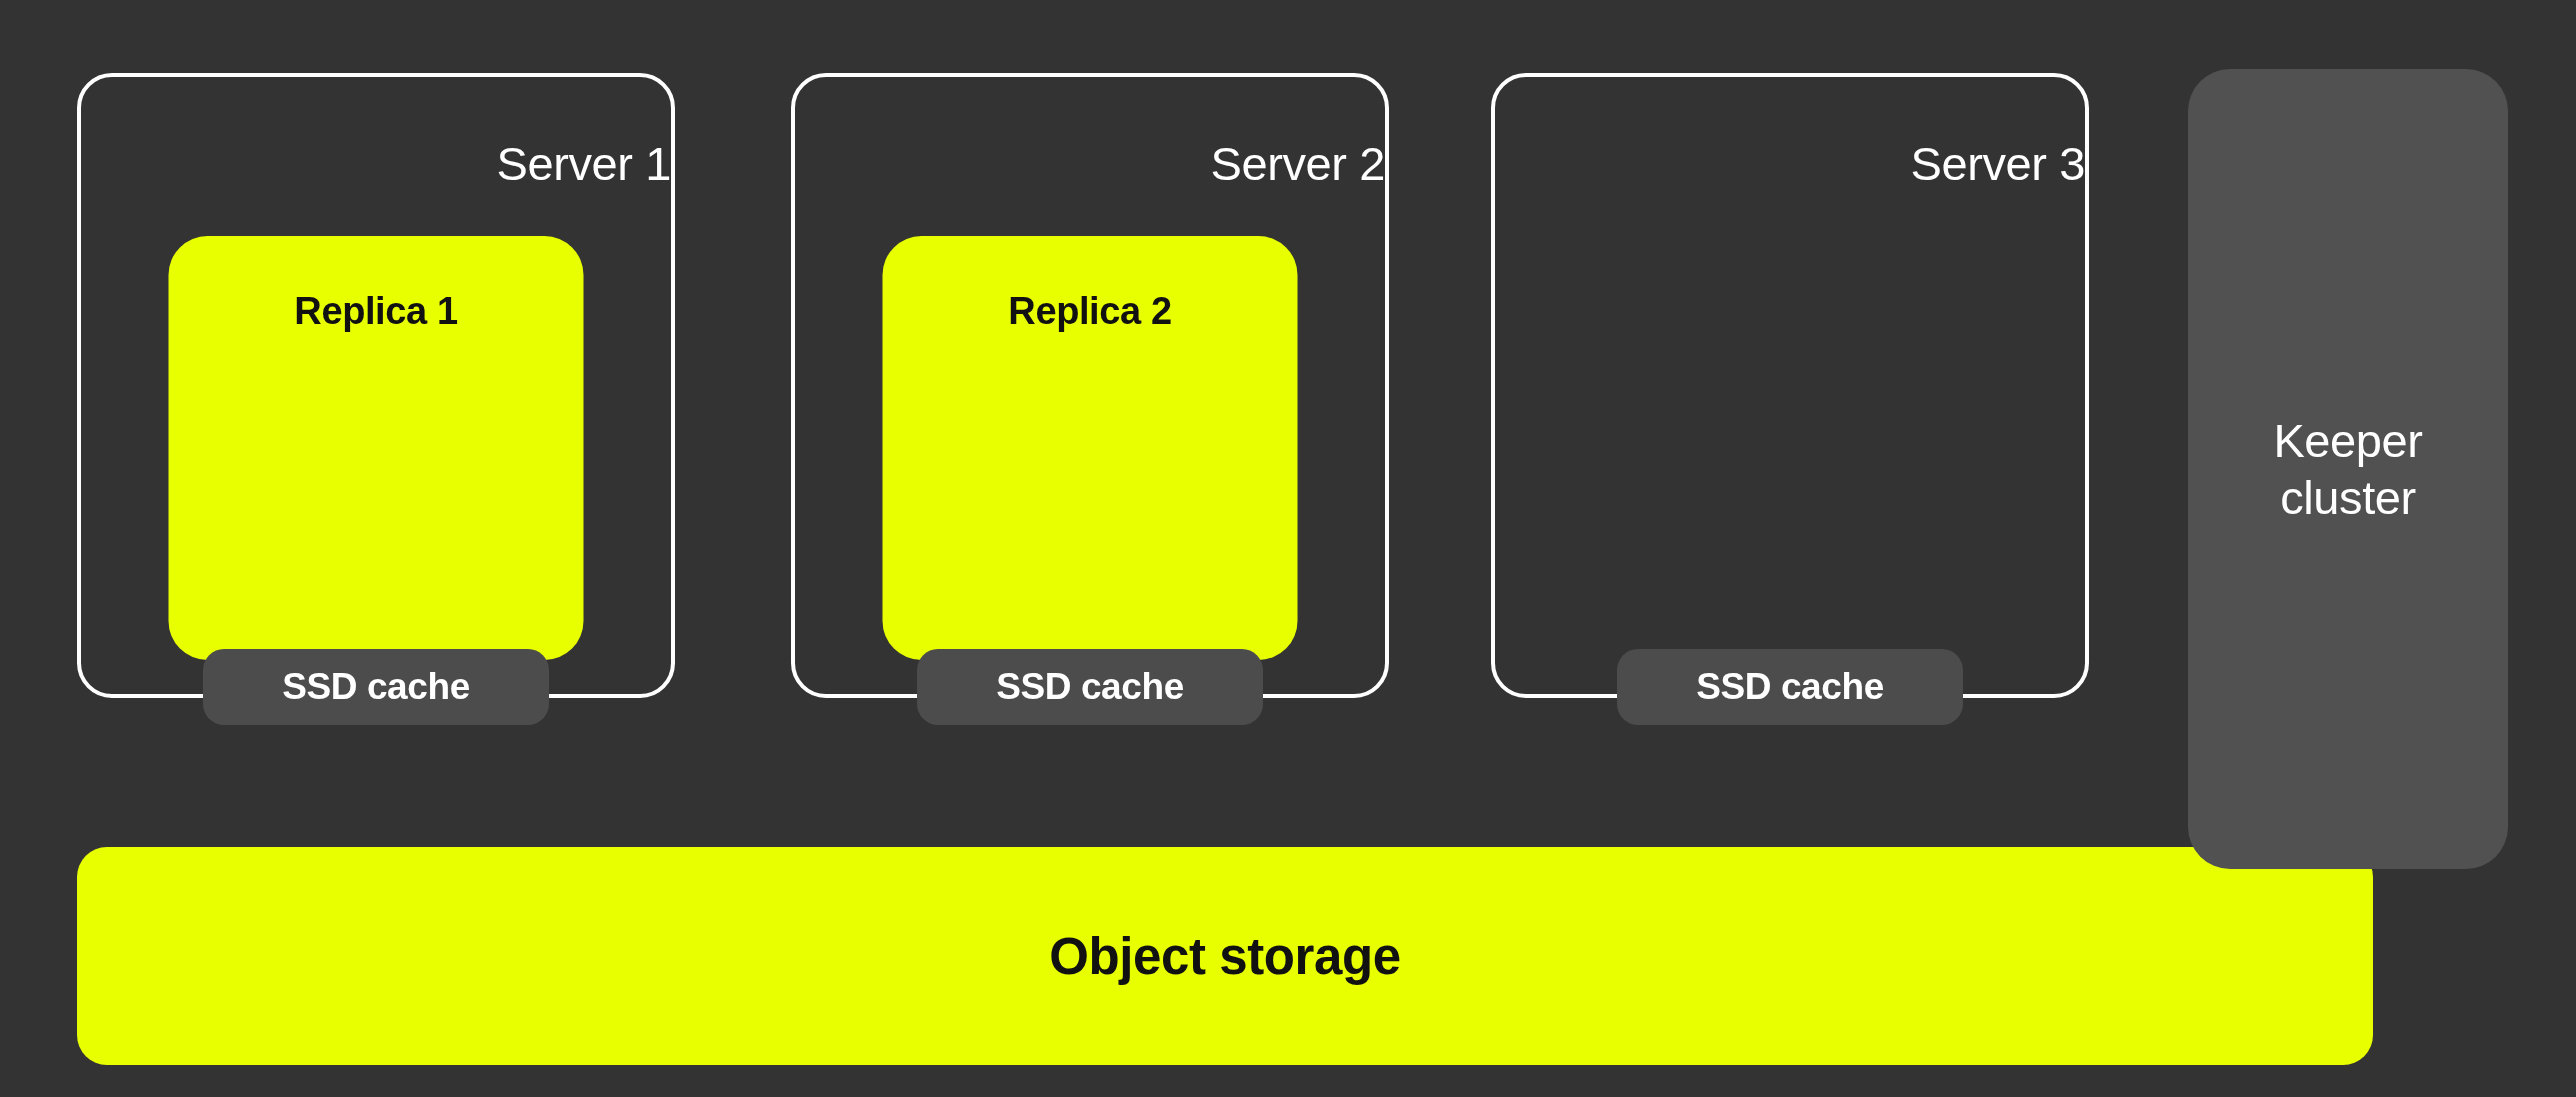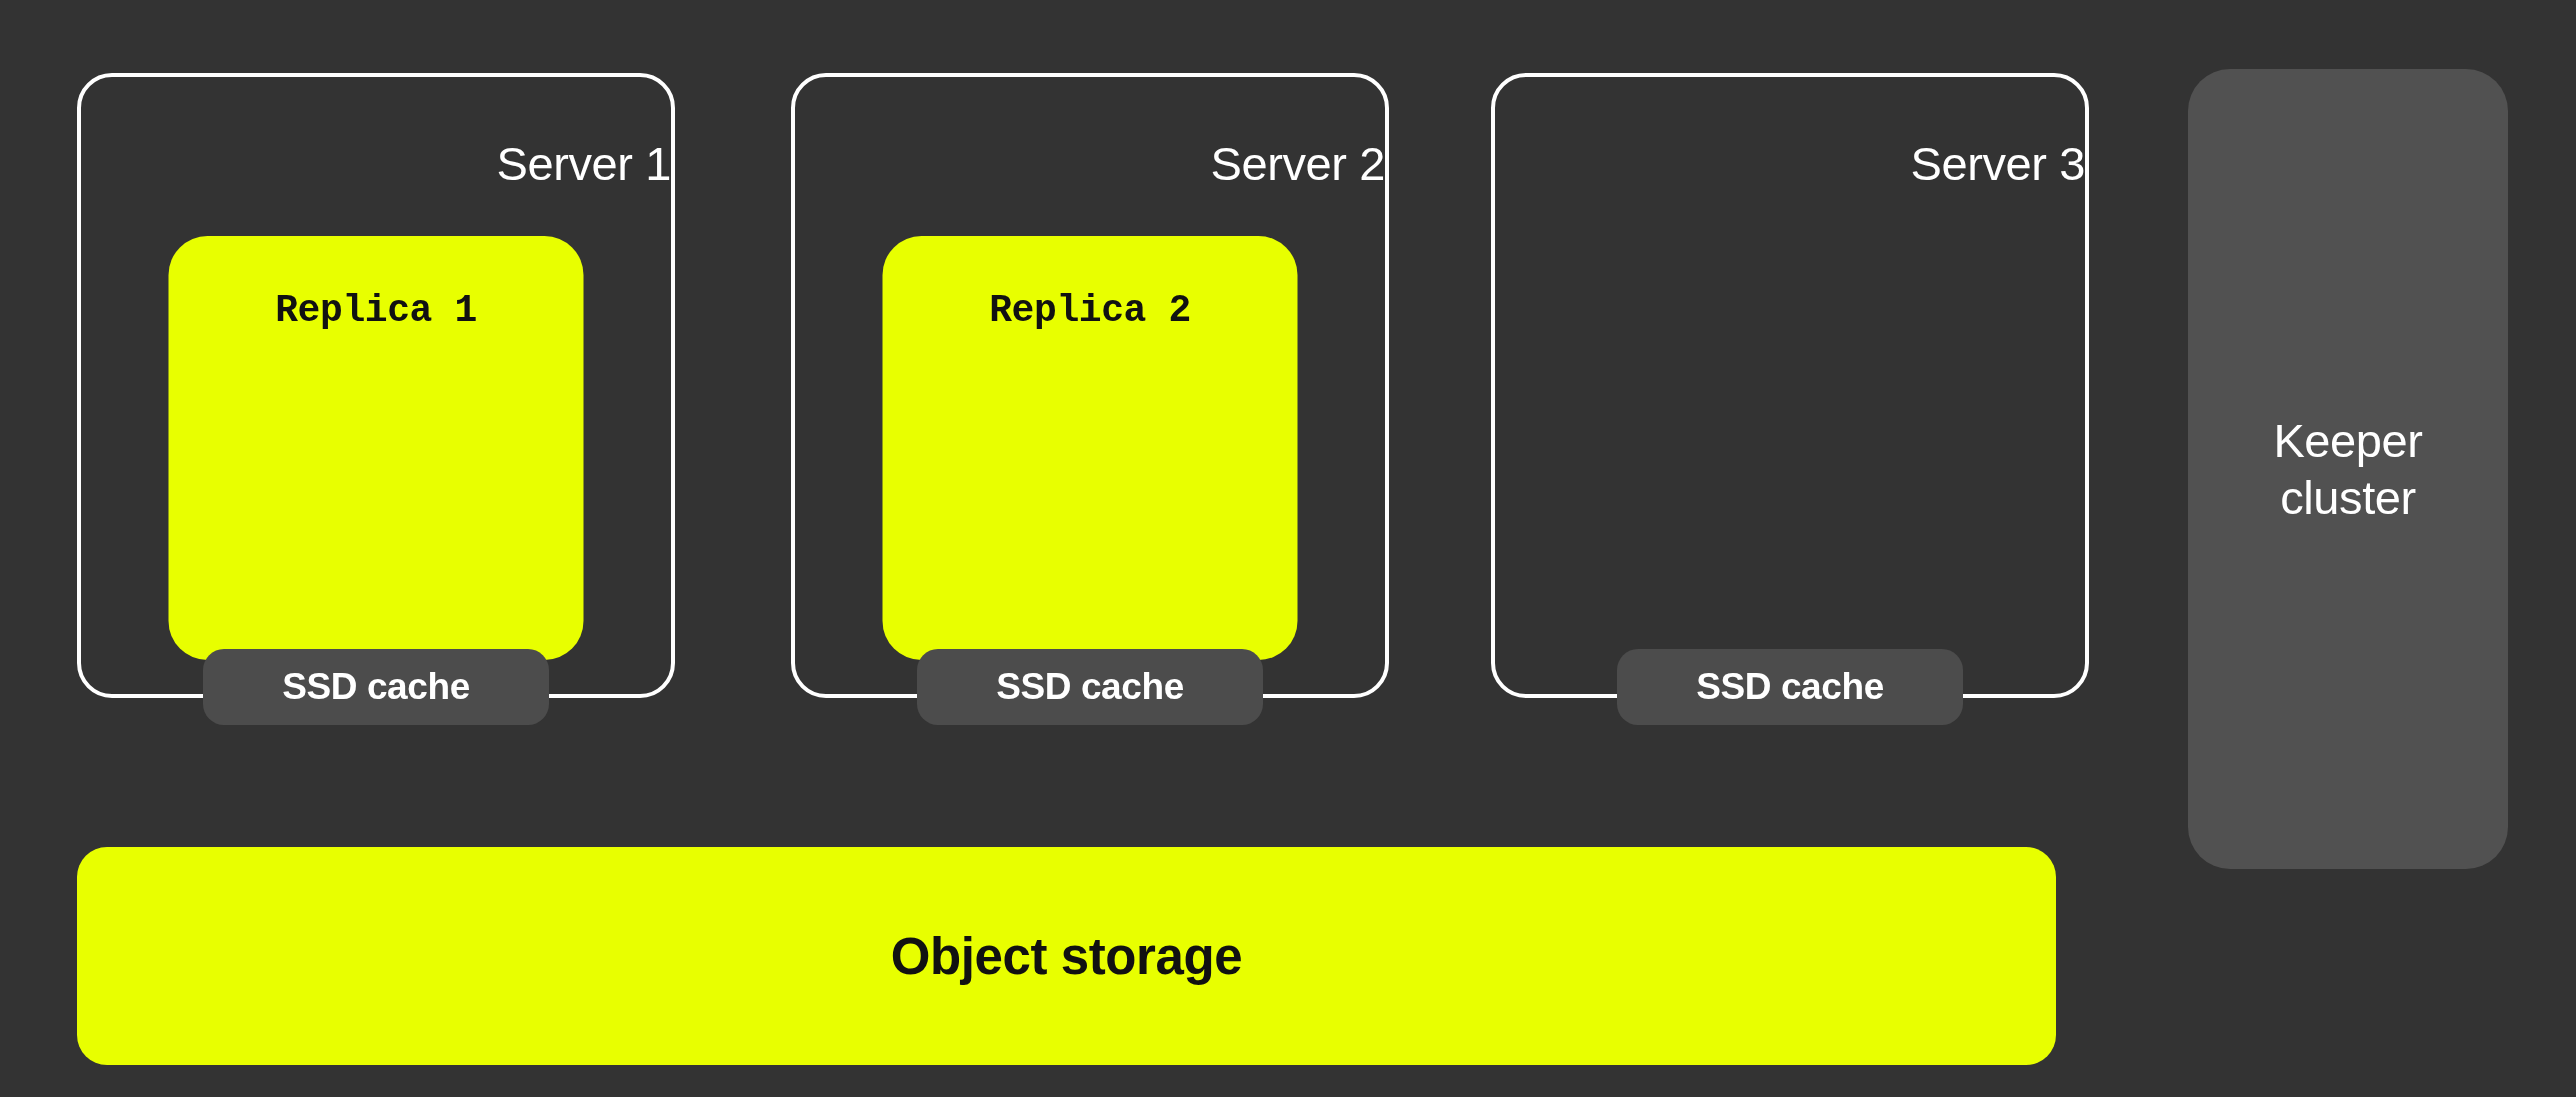--- a/index.html
+++ b/index.html
@@ -43,21 +43,20 @@
     line-height: 53px;
     letter-spacing: -0.4px;
   }
   .replica {
     position: absolute;
     top: 159px; left: 50%;
     transform: translateX(-50%);
     width: 415px; height: 424px;
     background: var(--accent);
     border-radius: 39px;
-    font-family: Liberation Mono, monospace;
   }
   .replica-label {
     position: absolute;
     top: 53px; left: 0; right: 0;
     text-align: center;
     color: var(--ink);
     font-size: 38px;
     font-weight: 700;
     line-height: 44px;
     letter-spacing: -0.4px;
@@ -74,21 +73,21 @@
     justify-content: center;
     color: var(--line);
     font-size: 37px;
     font-weight: 700;
     letter-spacing: -0.4px;
   }
   
   .object-storage {
     position: absolute;
     left: 77px; top: 847px;
-    width: 1979px; height: 218px;
+    width: 2296px; height: 218px;
     background: var(--accent);
     border-radius: 30px;
     display: flex;
     align-items: center;
     justify-content: center;
     color: var(--ink);
     font-size: 51px;
     font-weight: 700;
     letter-spacing: -0.4px;
   }

